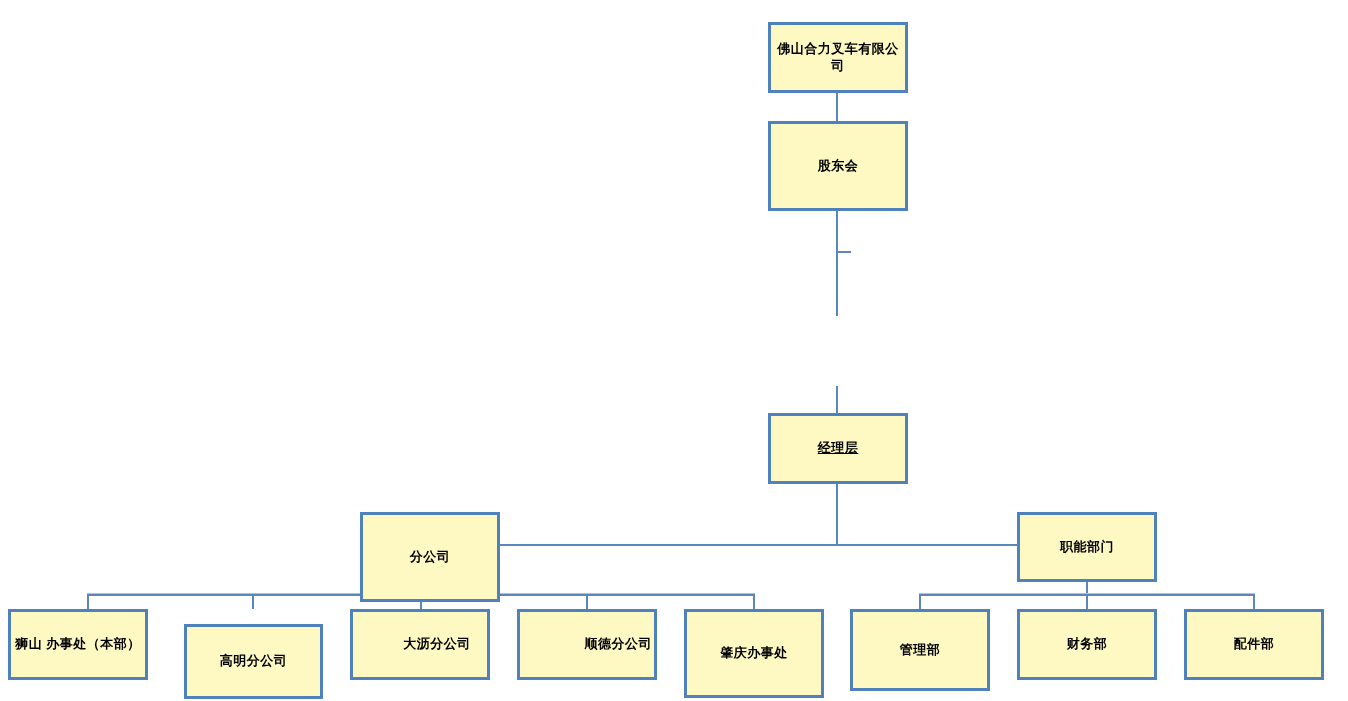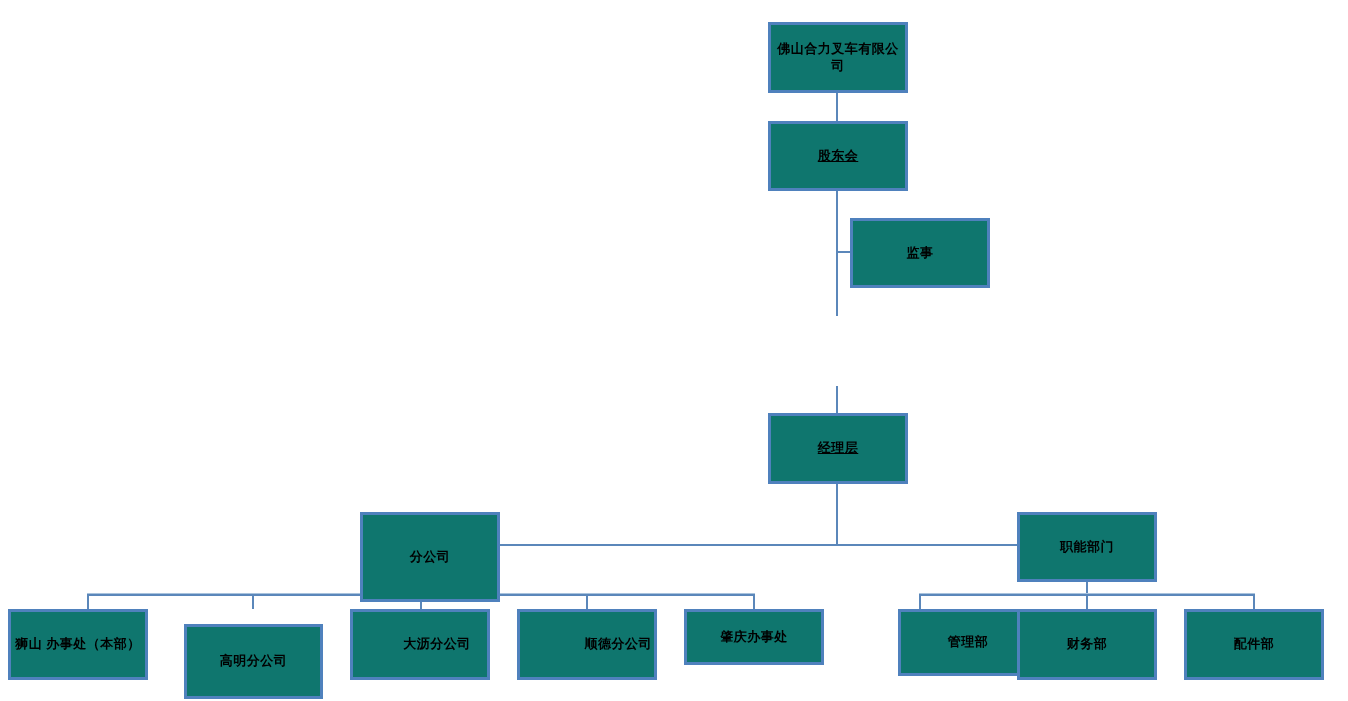--- a/index.html
+++ b/index.html
@@ -11,21 +11,21 @@
   #canvas {
     position: relative;
     width: 1348px;
     height: 701px;
     background: #ffffff;
     overflow: hidden;
   }
   .org-box {
     position: absolute;
     box-sizing: border-box;
-    background: #0f766e;
+    background: #fef9c3;
     border: 3px solid var(--box-border, #4f81bd);
     display: flex;
     align-items: center;
     justify-content: center;
     text-align: center;
     font-size: 13px;
     font-weight: bold;
     color: #000000;
     letter-spacing: 0.5px;
     line-height: 1.25;
@@ -37,32 +37,32 @@
     background: var(--connector, #5b87ba);
     z-index: 1;
   }
   .conn.h { height: 2px; }
   .conn.v { width: 2px; }
   
   .conn.rake { border-top: 1px solid #a9c3dd; height: 2px; box-sizing: content-box; }
 
   
   .n-company      { left: 768px;  top: 22px;  width: 140px; height: 71px; }
-  .n-shareholders { left: 768px;  top: 121px; width: 140px; height: 70px; text-decoration: underline; }
+  .n-shareholders { left: 768px;  top: 121px; width: 140px; height: 90px; }
   .n-supervisor   { left: 850px;  top: 218px; width: 140px; height: 70px; }
   .n-director     { left: 768px;  top: 316px; width: 140px; height: 70px; }
   .n-management   { left: 768px;  top: 413px; width: 140px; height: 71px; text-decoration: underline; }
   .n-branch       { left: 351px;  top: 512px; width: 140px; height: 90px; margin-left: 9px; }
   .n-functional   { left: 1017px; top: 512px; width: 140px; height: 70px; }
   .n-shishan      { left: 8px;   top: 609px; width: 140px; height: 71px; }
   .n-gaoming      { left: 184px;  top: 624px; width: 139px; height: 75px; text-align: right; }
   .n-dali         { left: 350px;  top: 609px; width: 140px; height: 71px; padding-left: 36px; }
   .n-shunde       { left: 517px;  top: 609px; width: 140px; height: 71px; justify-content: flex-end; }
-  .n-zhaoqing     { left: 684px;  top: 609px; width: 140px; height: 56px; }
-  .n-admin        { left: 898px;  top: 609px; width: 140px; height: 67px; }
+  .n-zhaoqing     { left: 684px;  top: 609px; width: 140px; height: 89px; }
+  .n-admin        { left: 850px;  top: 609px; width: 140px; height: 82px; }
   .n-finance      { left: 1017px; top: 609px; width: 140px; height: 71px; }
   .n-parts        { left: 1184px; top: 609px; width: 140px; height: 71px; }
 
   
   .c-company-shareholders { left: 836px; top: 93px;  height: 28px; }
   .c-shareholders-director{ left: 836px; top: 191px; height: 125px; }
   .c-supervisor-stub      { left: 838px; top: 251px; width: 13px; }
   .c-director-management  { left: 836px; top: 386px; height: 27px; }
   .c-management-down      { left: 836px; top: 484px; height: 61px; }
   .c-main-horizontal      { left: 490px; top: 544px; width: 527px; }
@@ -98,23 +98,20 @@
   <div class="conn v c-drop-zhaoqing"></div>
   <div class="conn v c-drop-admin"></div>
   <div class="conn v c-drop-parts"></div>
 
   <div class="org-box n-company">
     <span>佛山合力叉车有限公司</span>
   </div>
   <div class="org-box n-shareholders">
     <span>股东会</span>
   </div>
-  <div class="org-box n-supervisor">
-    <span>监事</span>
-  </div>
   <div class="org-box n-management">
     <span>经理层</span>
   </div>
   <div class="org-box n-branch">
     <span>分公司</span>
   </div>
   <div class="org-box n-functional">
     <span>职能部门</span>
   </div>
   <div class="org-box n-shishan">

